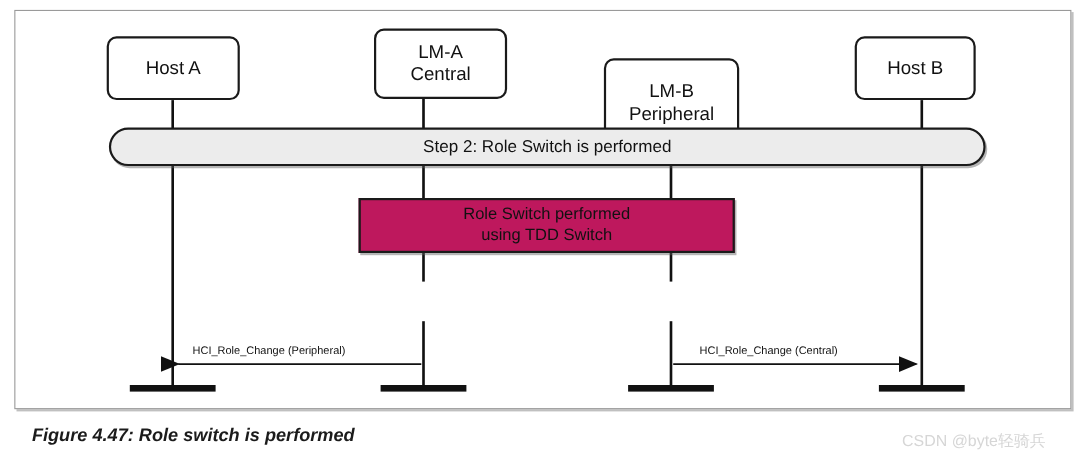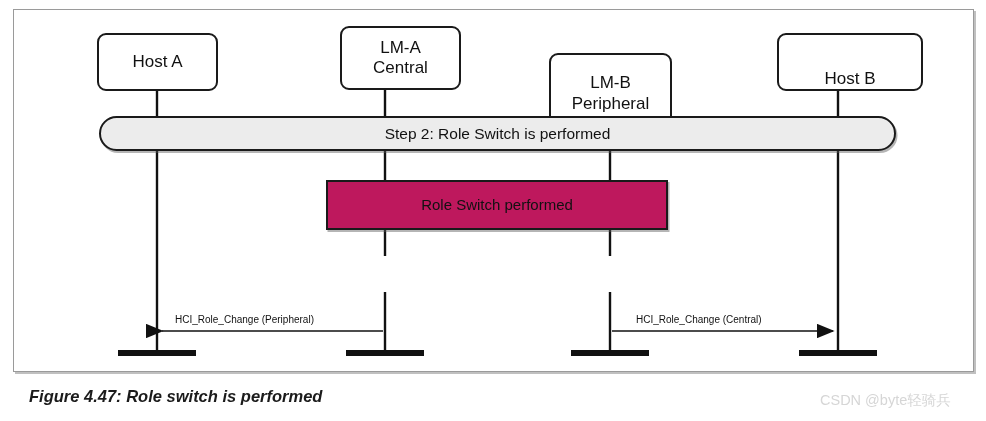--- a/index.html
+++ b/index.html
@@ -195,31 +195,32 @@
     </div>
   </div>
 
   <div class="node-box" style="left:549px; top:26px; width:123px; height:81px;margin-top:27px;">
     <div>
       <span>LM-B</span>
       <span>Peripheral</span>
     </div>
   </div>
 
-  <div class="node-box" style="left:777px; top:33px; width:146px; height:58px;align-items:flex-end;">
+  <div class="node-box" style="left:777px; top:33px; width:110px; height:58px;">
     <span>Host B</span>
   </div>
 
   <div class="banner-pill" style="left:99px; top:116px; width:797px; height:35px;">
     <span>Step 2:  Role Switch is performed</span>
   </div>
 
   <div class="action-box" style="left:326px; top:180px; width:342px; height:50px;">
     <div>
       <span>Role Switch performed</span>
+      <span>using TDD Switch</span>
     </div>
   </div>
 
 
   <div class="msg-label" style="left:175px; top:314px;">HCI_Role_Change (Peripheral)</div>
 
   <div class="msg-label" style="left:636px; top:314px;">HCI_Role_Change (Central)</div>
 
   <div class="figure-caption">Figure 4.47: Role switch is performed</div>
 

